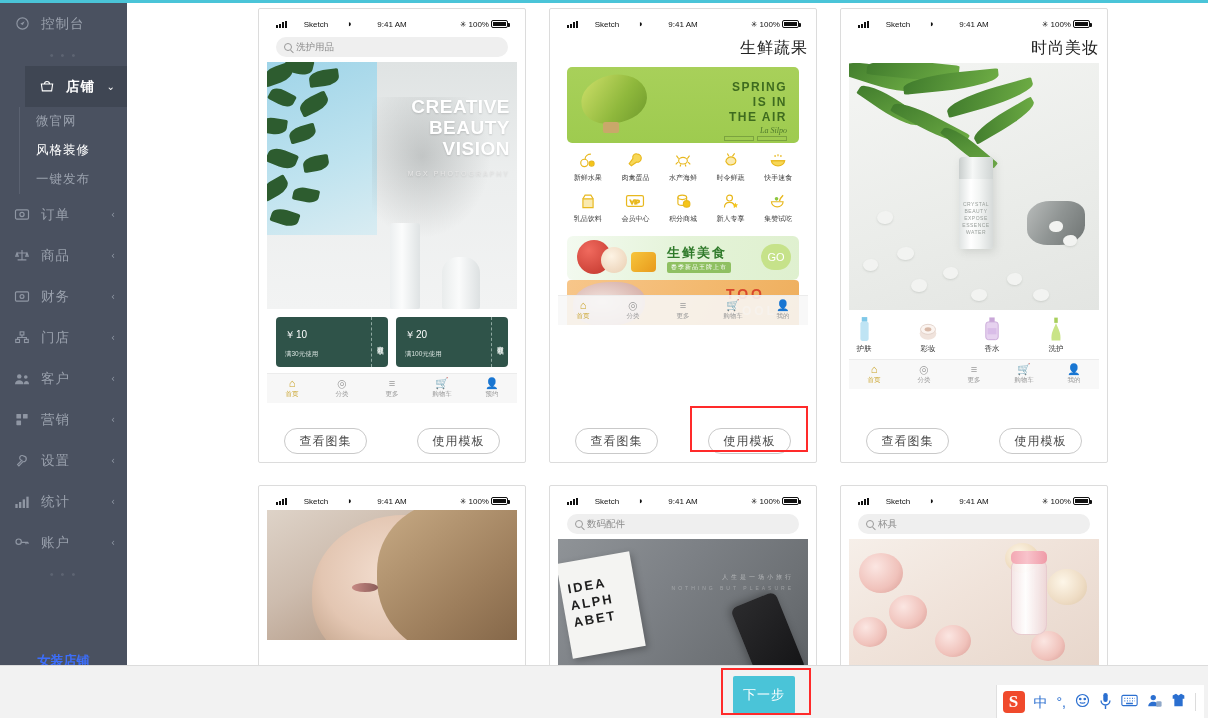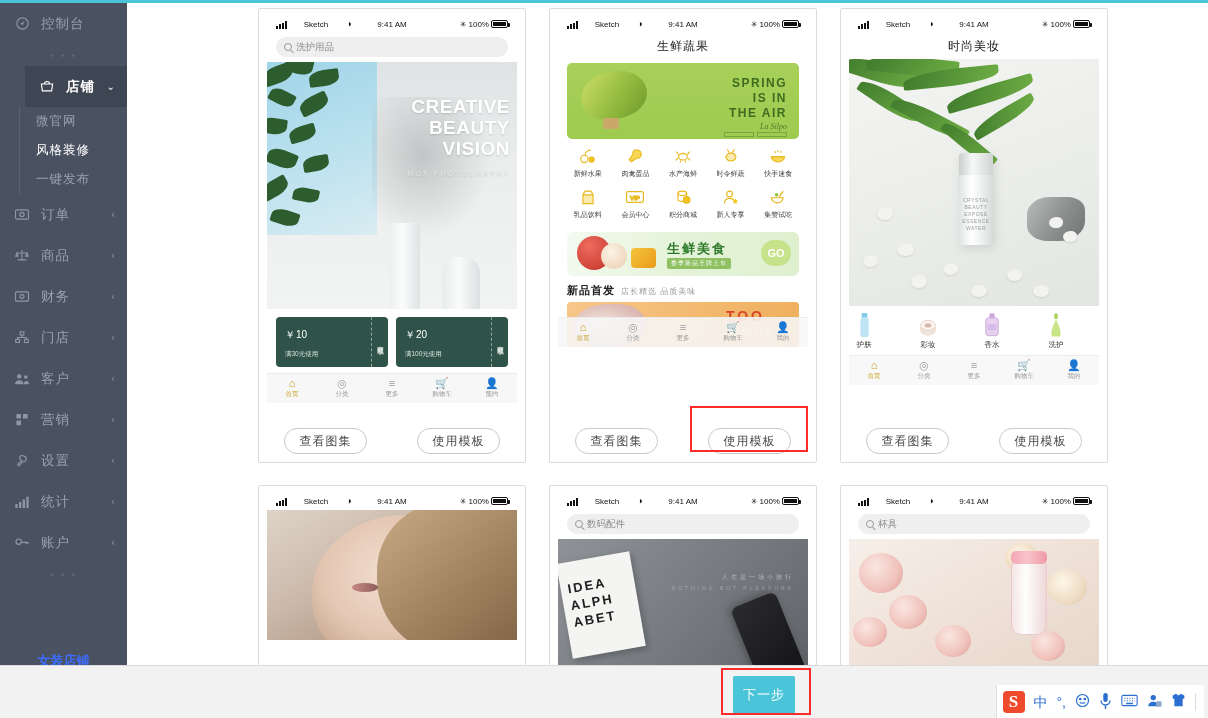--- a/index.html
+++ b/index.html
@@ -117,21 +117,21 @@
     background: #fff;
   }
   
   .statusbar {
     height: 18px;
     display: flex; align-items: center;
     font-size: 8px; color: #111;
     padding: 0 9px;
     font-family: "Liberation Sans", sans-serif;
   }
-  .sb-left { display: flex; align-items: flex-end; gap: 19px; width: 33%; }
+  .sb-left { display: flex; align-items: center; gap: 19px; width: 33%; }
   .sb-center { width: 34%; text-align: center; font-size: 8px; }
   .sb-right { width: 33%; display: flex; align-items: center; justify-content: flex-end; gap: 2px; }
   .sig { display: inline-block; width: 13px; height: 8px; position: relative; }
   .sig i {
     position: absolute; bottom: 0; width: 2px; background: #111;
   }
   .sig i:nth-child(1){ left:0; height:3px;}
   .sig i:nth-child(2){ left:3px; height:4.5px;}
   .sig i:nth-child(3){ left:6px; height:6px;}
   .sig i:nth-child(4){ left:9px; height:7.5px;}
@@ -140,21 +140,21 @@
     display: inline-block; width: 17px; height: 8px;
     border: 1px solid #111; border-radius: 2px; position: relative;
   }
   .batt:after {
     content: ""; position: absolute; right: -3px; top: 2px;
     width: 2px; height: 4px; background: #111; border-radius: 0 1px 1px 0;
   }
   .batt b { position: absolute; left: 1px; top: 1px; bottom: 1px; right: 1px; background: #111; display:block;}
 
   .phone-title {
-    text-align: center; font-size: 12px; color: #222;
+    text-align: right; font-size: 16px; color: #222;
     padding: 5px 0 4px 0; letter-spacing: 1px;
   }
   .searchbar {
     margin: 4px 9px 5px 9px;
     height: 20px; border-radius: 10px; background: #efefef;
     display: flex; align-items: center; padding: 0 8px;
     font-size: 9.5px; color: #8a8a8a; gap: 4px;
   }
   .mag {
     width: 8px; height: 8px; border: 1px solid #9a9a9a; border-radius: 50%;
@@ -318,21 +318,21 @@
     font-size: 13px; font-weight: bold; color: #2f7a2a; letter-spacing: 2px;
   }
   .bf-sub {
     position: absolute; left: 100px; top: 26px;
     font-size: 6px; color: #fff; background: #8fc062; padding: 1px 4px; border-radius: 2px;
     letter-spacing: 1px;
   }
   .bf-go {
     position: absolute; right: 8px; top: 8px;
     width: 30px; height: 26px; border-radius: 13px;
-    background: #c6e28a; color: #ffffff; font-size: 11px; font-weight: bold;
+    background: #c6e28a; color: #ffffff; font-size: 11px; font-weight: normal;
     display: flex; align-items: center; justify-content: center; text-align: center;
   }
   .sec-head {
     padding: 7px 9px 4px 9px; display: flex; align-items: baseline; gap: 6px;
   }
   .sec-head .sh-main { font-size: 11px; font-weight: bold; color: #222; letter-spacing: 1px;}
   .sec-head .sh-sub { font-size: 8px; color: #999; letter-spacing: 1px;}
   .banner-too {
     margin: 0 9px; height: 45px; border-radius: 4px 4px 0 0;
     background: linear-gradient(120deg,#f7c68a 0%,#f3b96f 55%,#eeae5c 100%);
@@ -890,24 +890,20 @@
               </div>
             </div>
           </div>
           <div class="banner-fresh">
             <span class="bf-fruit"></span>
             <span class="bf-fruit2"></span>
             <span class="bf-mango"></span>
             <span class="bf-title">生鲜美食</span>
             <span class="bf-sub">春季新品王牌上市</span>
             <span class="bf-go">GO</span>
-          </div>
-          <div class="sec-head">
-            <span class="sh-main">新品首发</span>
-            <span class="sh-sub">店长精选  品质美味</span>
           </div>
           <div class="banner-too">
             <span class="too-fish"></span>
             <span class="too-text">TOO</span>
             <span class="too-text2">COOL</span>
           </div>
           <div class="tabbar" style="position:absolute;left:0;bottom:0;width:100%;background:rgba(247,247,247,.88);">
             <div class="tb on">
               <span class="tb-ico">⌂</span>
               <span>首页</span>

